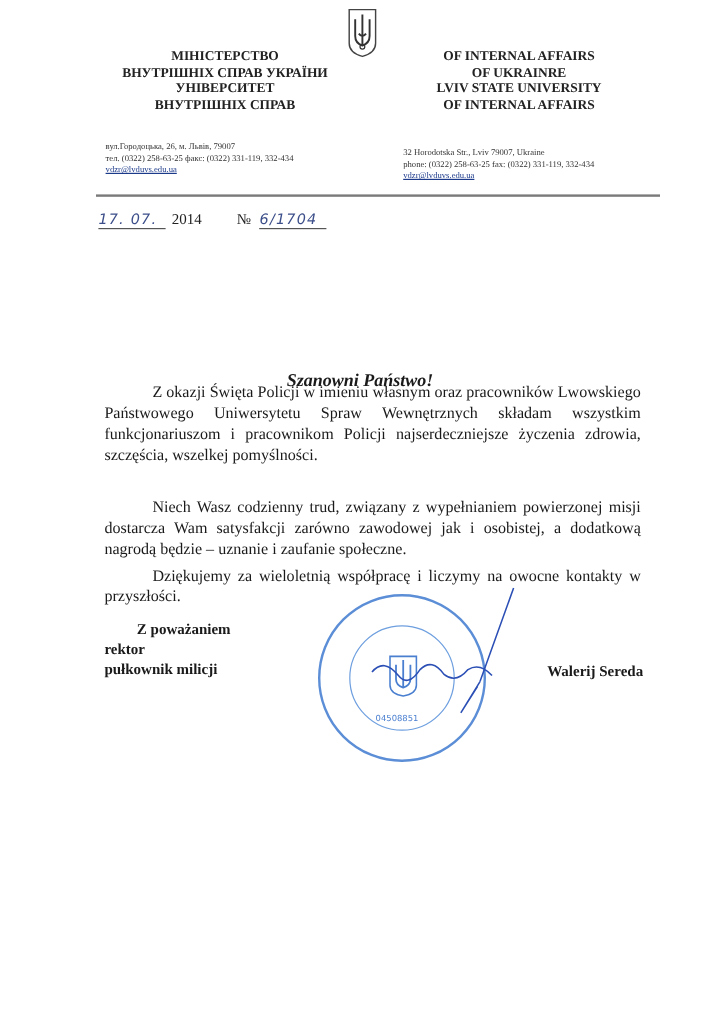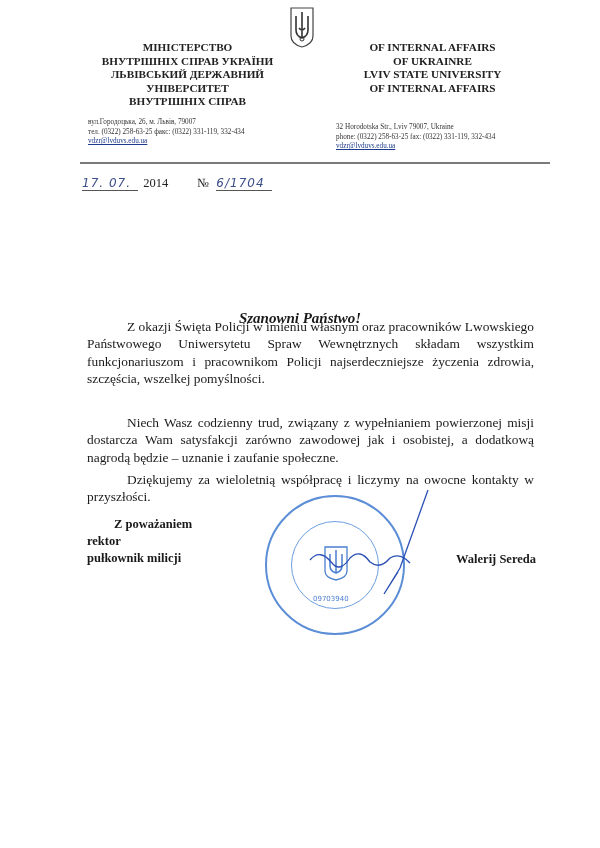--- a/index.html
+++ b/index.html
@@ -32,21 +32,20 @@
   <svg width="26" height="42" viewBox="0 0 26 42">
     <path d="M2 2 H24 V30 Q24 38 13 41 Q2 38 2 30 Z" fill="none" stroke="#444" stroke-width="1.2"></path>
     <path d="M13 6 V32 M7 10 V24 Q7 30 13 32 Q19 30 19 24 V10 M10 22 Q13 26 16 22" fill="none" stroke="#333" stroke-width="1.6"></path>
     <circle cx="13" cy="33" r="2" fill="none" stroke="#333" stroke-width="1"></circle>
   </svg>
 </div>
 
 <div class="abs hdr" style="left:80px;top:41px;width:215px;">
   <div>МІНІСТЕРСТВО</div>
   <div>ВНУТРІШНІХ СПРАВ УКРАЇНИ</div>
-  <div>ЛЬВІВСЬКИЙ ДЕРЖАВНИЙ</div>
   <div>УНІВЕРСИТЕТ</div>
   <div>ВНУТРІШНІХ СПРАВ</div>
 </div>
 <div class="abs addr" style="left:88px;top:118px;">
   <div>вул.Городоцька, 26, м. Львів, 79007</div>
   <div>тел. (0322) 258-63-25 факс: (0322) 331-119, 332-434</div>
   <div class="mail">vdzr@lvduvs.edu.ua</div>
 </div>
 
 <div class="abs hdr" style="left:345px;top:41px;width:175px;">
@@ -77,21 +76,21 @@
 </div>
 <div class="abs para" style="top:414px;">
   <span class="ind"></span><span>Niech Wasz codzienny trud,  związany z wypełnianiem powierzonej misji dostarcza Wam satysfakcji zarówno zawodowej jak i osobistej, a dodatkową nagrodą będzie – uznanie i zaufanie społeczne.</span>
 </div>
 <div class="abs para" style="top:471px;">
   <span class="ind"></span><span>Dziękujemy za wieloletnią współpracę i liczymy na owocne kontakty w przyszłości.</span>
 </div>
 
 <div class="abs stamp">
   <div class="inner"></div>
-  <div class="txt" style="left:46px;top:98px;">09703940</div>
+  <div class="txt" style="left:46px;top:98px;">04508851</div>
   <svg class="abs" style="left:56px;top:48px;" width="26" height="36" viewBox="0 0 26 36">
     <path d="M2 2 H24 V26 Q24 33 13 35 Q2 33 2 26 Z" fill="none" stroke="#4a7fd0" stroke-width="1.3"></path>
     <path d="M13 5 V28 M7 9 V21 Q7 26 13 28 Q19 26 19 21 V9" fill="none" stroke="#4a7fd0" stroke-width="1.5"></path>
   </svg>
 </div>
 
 <svg class="abs" style="left:280px;top:488px;" width="160" height="120" viewBox="0 0 160 120">
   <path d="M148 2 L120 80 M30 72 Q40 60 52 75 Q60 85 70 70 Q80 60 90 74 Q100 82 110 70 Q120 64 130 75 M120 80 L104 106 L118 84" fill="none" stroke="#2b4fb5" stroke-width="1.3"></path>
 </svg>
 

